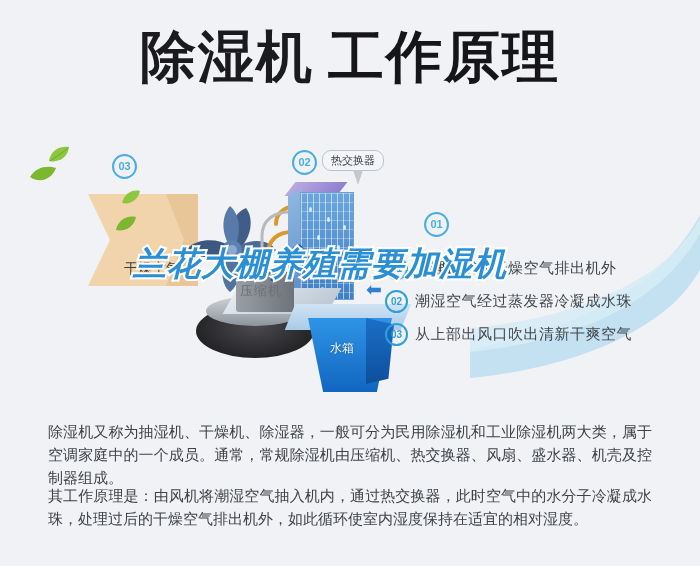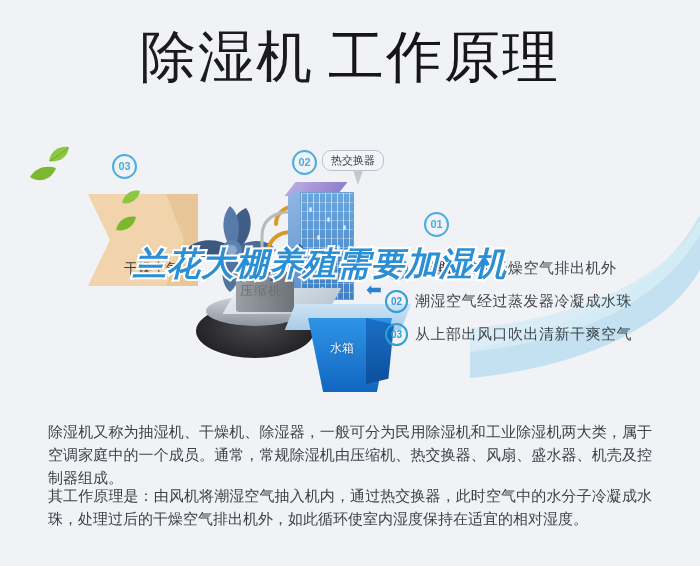--- a/index.html
+++ b/index.html
@@ -25,21 +25,21 @@
     width: 700px;
     height: 118px;
     background: #f1f2f6;
   }
   #title {
     position: absolute;
     left: 0; top: 22px;
     width: 700px;
     text-align: center;
     font-size: 56px;
-    font-weight: normal;
+    font-weight: bold;
     letter-spacing: 2px;
     line-height: 70px;
     white-space: nowrap;
   }
   #title .t-a { color: #1b1b1f; }
   #title .t-b { color: #16161a; margin-left: 14px; }
 
   
   #stage {
     position: absolute;

